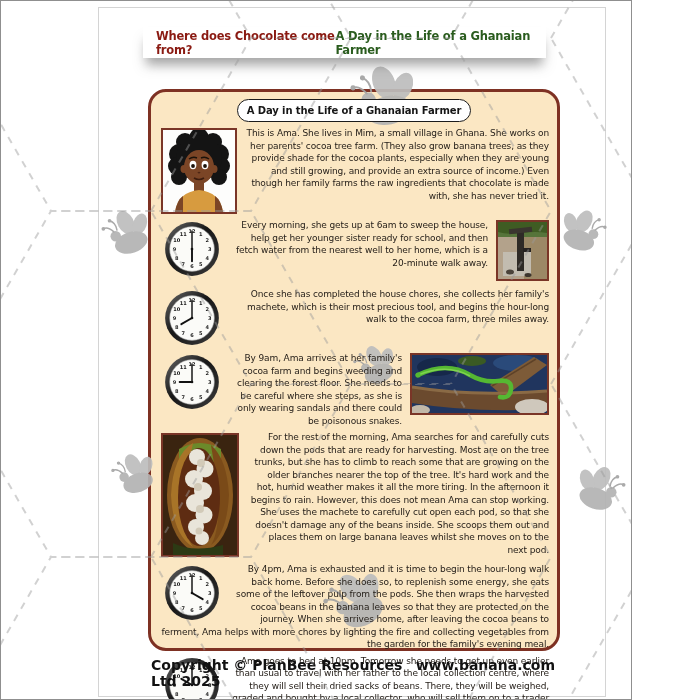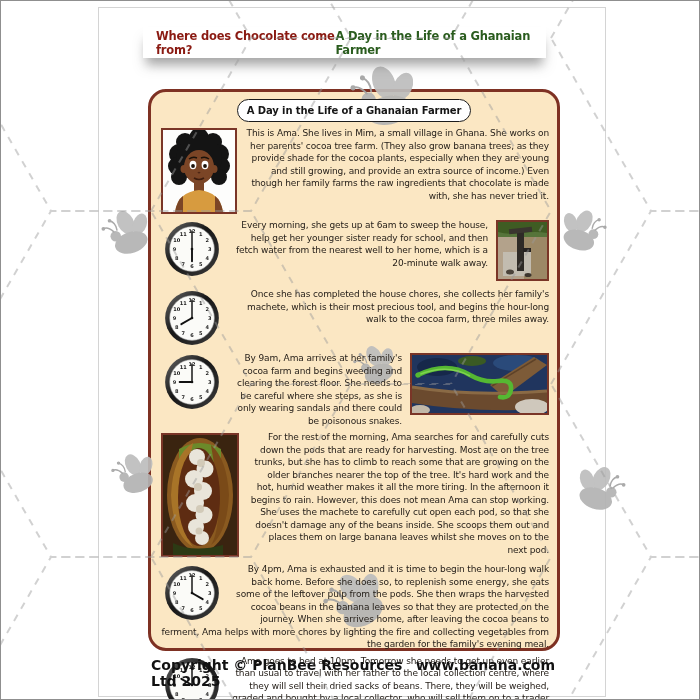--- a/index.html
+++ b/index.html
@@ -1,17 +1,17 @@
 <!DOCTYPE html>
 <html style="--title-left: #8a1a12; --title-right: #2a5c1e; --panel-bg: #fbe7c3; --panel-border: #7e3123; --photo-frame: #7a3527;"><head>
 <meta charset="utf-8">
 <style>
   html,body{margin:0;padding:0;background:#fff;}
   #canvas{
-    position:relative;width:700px;height:700px;background:#ffffff;
+    position:relative;width:632px;height:700px;background:#ffffff;
     border:1px solid #8f8f8f;box-sizing:border-box;overflow:hidden;
     font-family:"DejaVu Sans","Liberation Sans",sans-serif;
   }
   
   .sheet{position:absolute;left:97px;top:6px;width:506px;height:688px;
     background:#ffffff;border:1px solid #d4d4d4;}
   
   .header-bar{
     position:absolute;left:142px;top:26px;width:403px;height:31px;background:#ffffff;
     display:flex;align-items:center;z-index:12;

